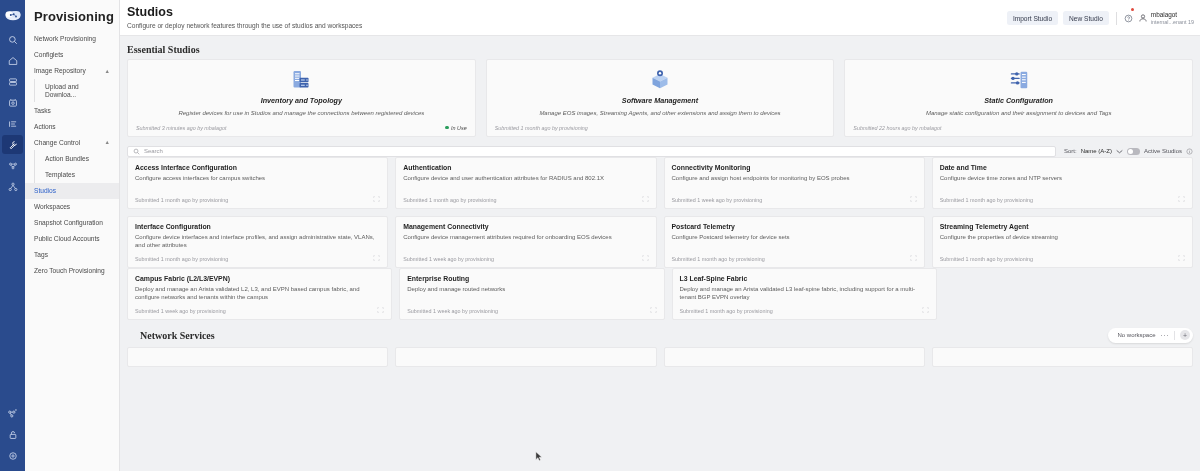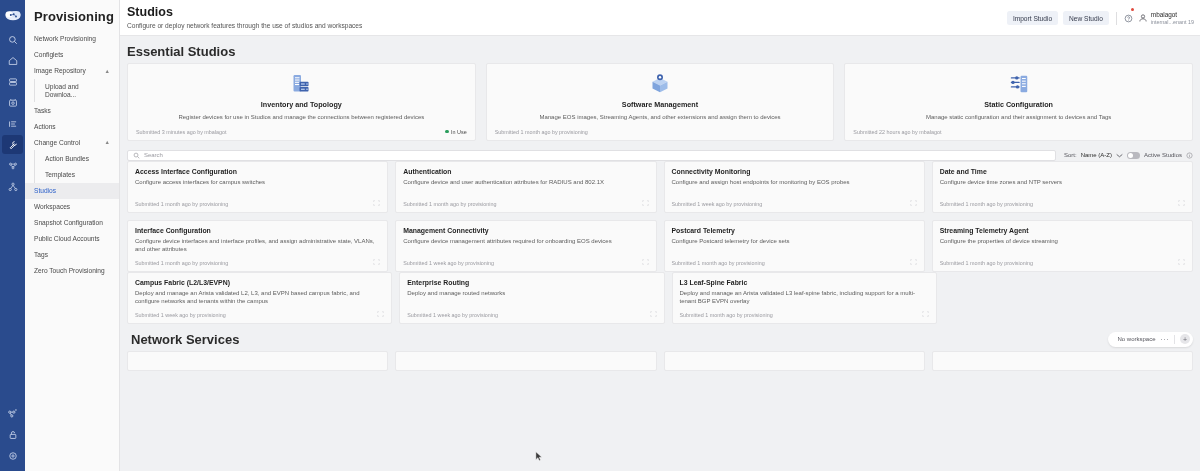--- a/index.html
+++ b/index.html
@@ -63,24 +63,24 @@
   .help-ic { position: relative; color: #6b7280; cursor: pointer; }
   .help-dot { position: absolute; top: -1px; right: -1px; width: 3px; height: 3px;
     border-radius: 50%; background: #e0493c; }
   .user { display: flex; align-items: center; gap: 3px; cursor: pointer; }
   .user-txt { line-height: 1.15; }
   .user-name { font-size: 6.4px; color: #2a2a2a; }
   .user-tenant { font-size: 5.4px; color: #8a8f9a; }
 
   
   .body { flex: 1; overflow: hidden; background: #f0f1f3; padding: 0 7px 0 7px; }
-  .section-h { font-size: 13px; font-weight: bold; color: #2b2b2b;
-    margin: 8px 0 4px 0; display: flex; align-items: center; }
-
-  .essential-row { display: flex; gap: 10px; }
+  .section-h { font-size: 10px; font-weight: bold; color: #2b2b2b;
+    margin: 8px 0 4px 0; display: flex; align-items: center; font-family: Liberation Serif, serif; }
+
+  .essential-row { display: flex; gap: 10px; font-style: italic; }
   .ecard {
     flex: 1; background: #fafafa; border: 1px solid #e8e8ea; border-radius: 2px;
     padding: 7px 8px 5px 8px; display: flex; flex-direction: column; min-width: 0;
   }
   .ecard-ico { height: 26px; display: flex; align-items: center; justify-content: center; }
   .ecard-title { text-align: center; font-size: 7.2px; font-weight: bold;
     color: #1f1f1f; margin-top: 3px; }
   .ecard-desc { text-align: center; font-size: 6px; color: #5c5c5c;
     margin-top: 5px; line-height: 1.25; flex: 1; }
   .ecard-foot { display: flex; align-items: center; justify-content: space-between;
@@ -116,21 +116,21 @@
   .card-title { font-size: 6.9px; font-weight: bold; color: #1f1f1f; line-height: 1.15; }
   .card-desc { font-size: 6px; color: #5c5c5c; margin-top: 3.5px; line-height: 1.3; flex: 1; }
   .card-foot { font-size: 5.4px; color: #9a9aa0; margin-top: 5px;
     display: flex; align-items: flex-end; justify-content: space-between; }
   .expand-ic { color: #d9d9dd; }
   .card.tall { min-height: 52px; }
   .card.short { min-height: 44px; }
 
   
   .ns-head { display: flex; align-items: center; justify-content: space-between;
-    margin: 8px 0 4px 4px; }
+    margin: 8px 0 4px 13px; }
   .ws-pill {
     display: flex; align-items: center; gap: 5px; background: #fff;
     border-radius: 9px; padding: 2.5px 3px 2.5px 9px; box-shadow: 0 1px 2px rgba(0,0,0,.10);
   }
   .ws-label { font-size: 6px; color: #55555c; }
   .ws-dots { font-size: 7px; color: #8a8a90; letter-spacing: .5px; cursor: pointer; }
   .ws-sep { width: 1px; height: 9px; background: #e3e3e6; }
   .ws-add { width: 10px; height: 10px; border-radius: 50%; background: #e6e6e9;
     color: #6d6d75; font-size: 7px; display: flex; align-items: center;
     justify-content: center; cursor: pointer; }

